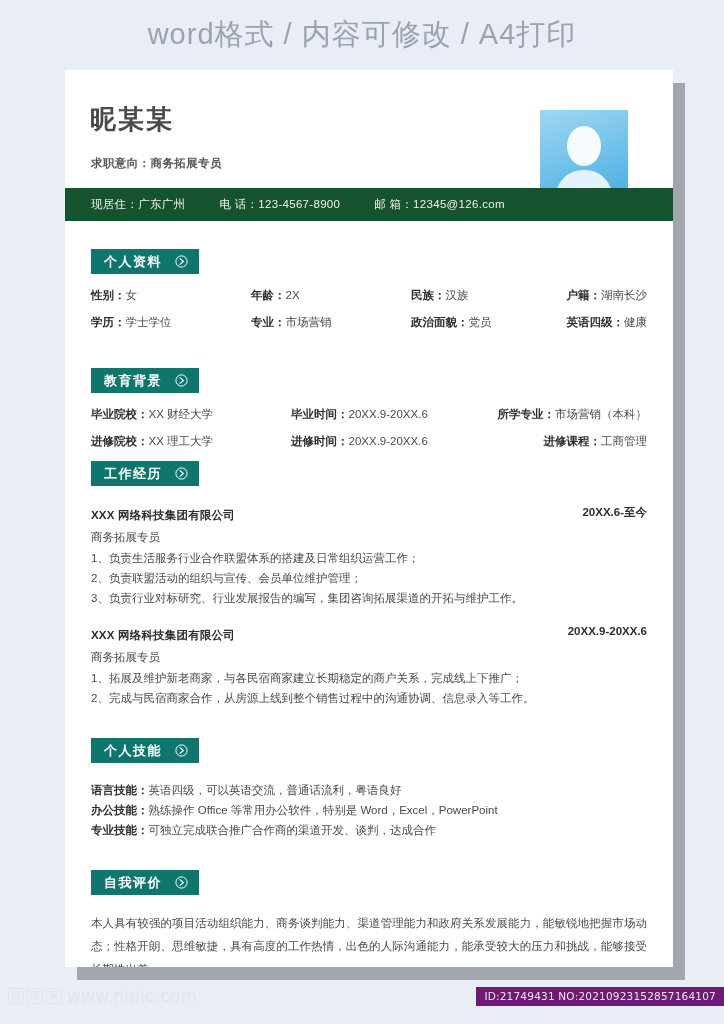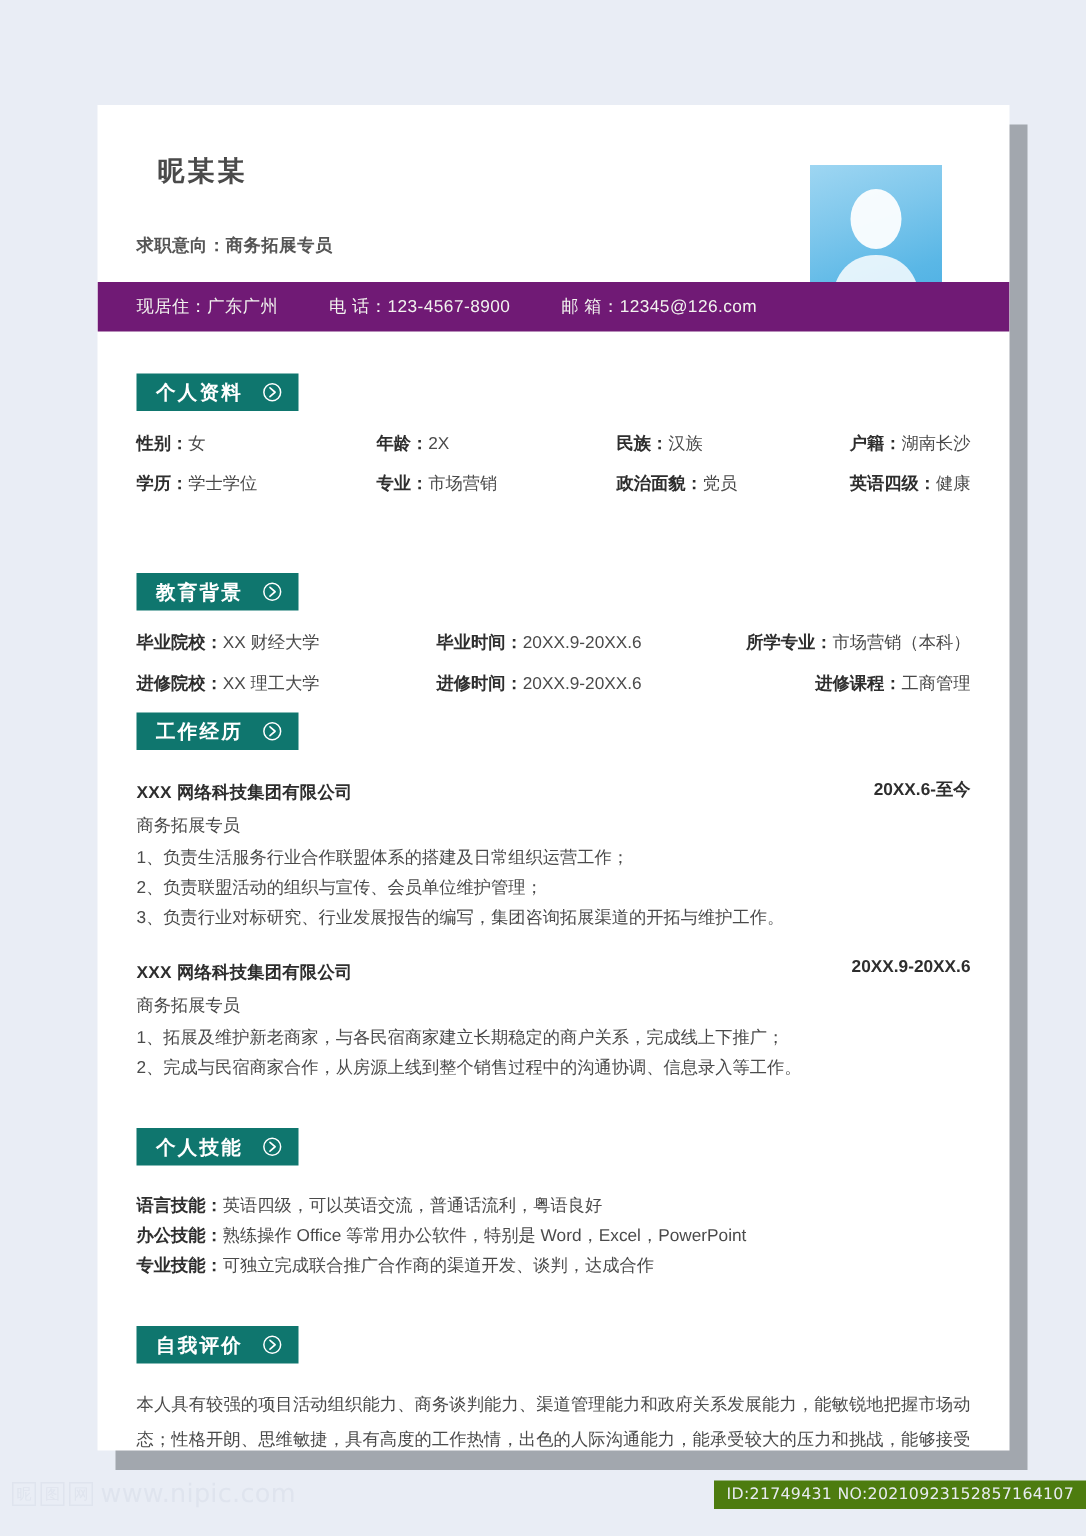--- a/index.html
+++ b/index.html
@@ -30,40 +30,40 @@
   .page {
     position:absolute; left:65px; top:70px;
     width:608px; height:897px;
     background:#ffffff;
     overflow:hidden;
   }
 
   
   .res-head { position:relative; height:118px; }
   .name {
-    position:absolute; left:40px; top:32px;
-    font-size:18px; font-weight:bold; color:#4a4a4a; letter-spacing:2px;
+    position:absolute; left:25px; top:32px;
+    font-size:26px; font-weight:bold; color:#4a4a4a; letter-spacing:2px;
   }
   .objective {
     position:absolute; left:26px; top:86px;
     font-size:11.5px; color:#555; font-weight:bold; letter-spacing:.4px;
   }
   .avatar {
     position:absolute; left:475px; top:40px;
     width:88px; height:103px;
     background:linear-gradient(160deg,#9ed6f2 0%,#7ec7ec 35%,#5ab7e6 70%,#49ade2 100%);
     overflow:hidden;
   }
   .avatar svg { display:block; }
 
   
   .contact-bar {
     position:relative;
     height:33px;
-    background:#701a75;
+    background:#14532d;
     display:flex; align-items:center;
     padding-left:26px;
     z-index:1;
   }
   .contact-item {
     font-size:11.5px; color:#f2f3ef; letter-spacing:.3px; white-space:nowrap;
   }
   .contact-item + .contact-item { margin-left:34px; }
 
   
@@ -143,31 +143,34 @@
     color:#dfe4ee; font-size:10px;
     display:flex; align-items:center; justify-content:center;
     font-family:"DejaVu Sans",sans-serif;
   }
   .wm-url {
     font-size:17px; color:#dfe4ee; letter-spacing:.2px;
     font-family:"DejaVu Sans",sans-serif;
   }
   .wm-id {
     position:absolute; right:0px; top:3px;
-    background:#4d7c0f; color:#e8ebf1;
+    background:#701a75; color:#e8ebf1;
     font-size:10.5px; padding:3px 8px 4px 8px;
     letter-spacing:.2px;
     font-family:"DejaVu Sans",sans-serif;
   }
 </style>
 </head>
 <body>
 
 <div id="stage">
 
+  <div class="promo">
+    <div class="promo-text">word格式 / 内容可修改 / A4打印</div>
+  </div>
 
   <div class="page-shadow"></div>
 
   <div class="page">
 
     <div class="res-head">
       <div class="name">昵某某</div>
       <div class="objective">求职意向：商务拓展专员</div>
       <div class="avatar">
         <svg width="88" height="103" viewBox="0 0 88 103">
@@ -202,21 +205,21 @@
         </div>
         <div class="grid-row">
           <div class="cell c0"><b>学历：</b><span>学士学位</span></div>
           <div class="cell c1"><b>专业：</b><span>市场营销</span></div>
           <div class="cell c2"><b>政治面貌：</b><span>党员</span></div>
           <div class="cell c3"><b>英语四级：</b><span>健康</span></div>
         </div>
       </div>
     </div>
 
-    <div class="block" style="margin-top:40px;">
+    <div class="block" style="margin-top:26px;">
       <div class="sec-badge">
         <span class="sb-label">教育背景</span>
         <span class="sb-arrow">
           <svg width="13" height="13" viewBox="0 0 13 13">
             <circle cx="6.5" cy="6.5" r="5.6" fill="none" stroke="#ffffff" stroke-width="1"></circle>
             <path d="M5 3.6 L8.4 6.5 L5 9.4" fill="none" stroke="#ffffff" stroke-width="1.1" stroke-linecap="round" stroke-linejoin="round"></path>
           </svg>
         </span>
       </div>
       <div class="rows" style="margin-top:14px;">

